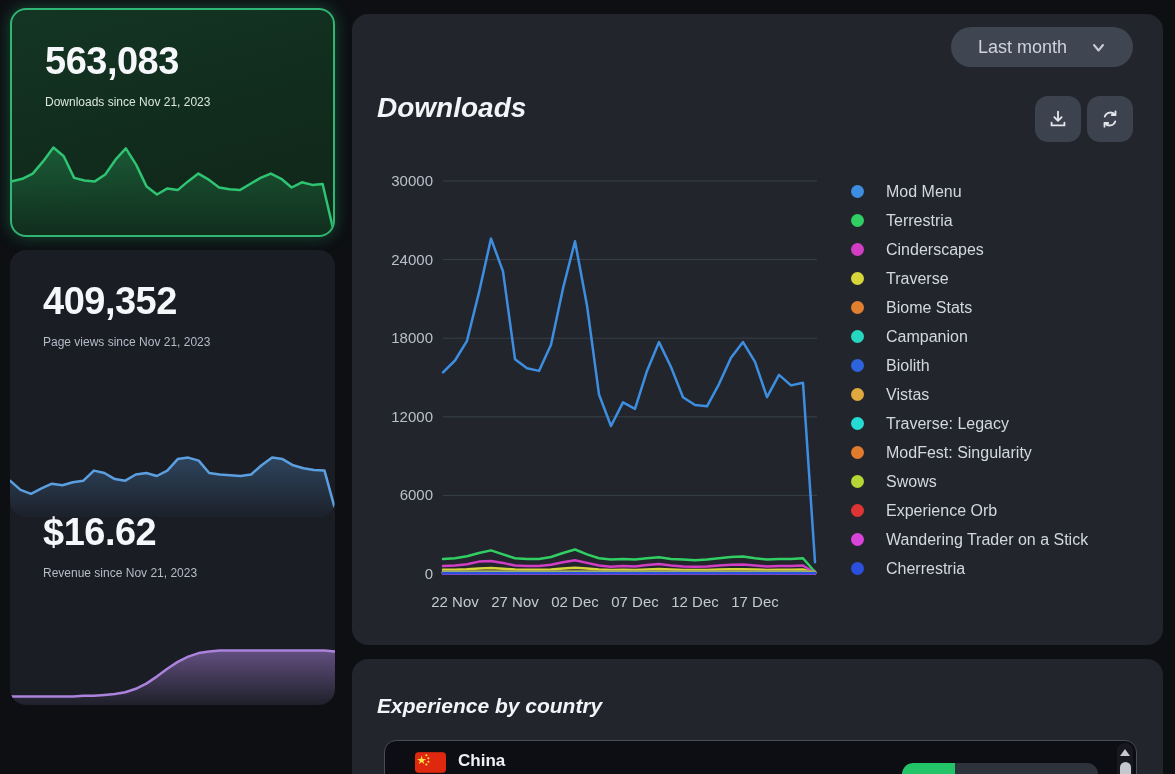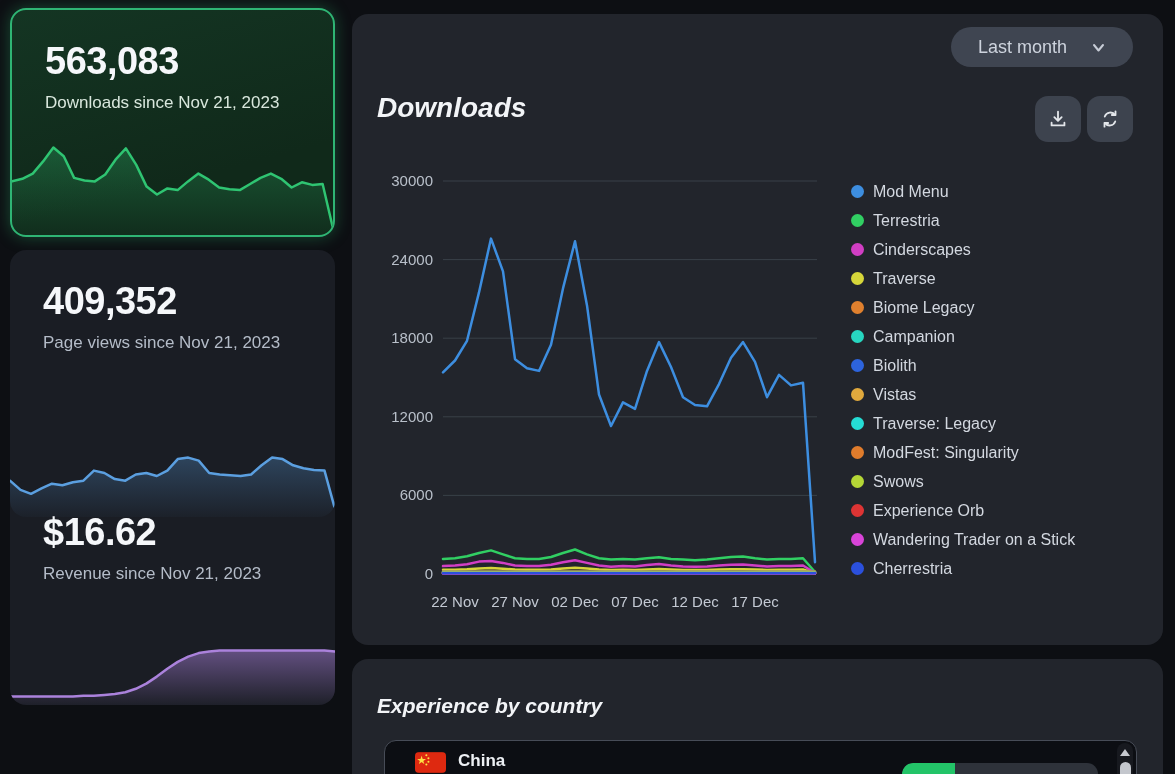--- a/index.html
+++ b/index.html
@@ -10,21 +10,21 @@
   
   .stat-card { position:absolute; left:10px; width:325px; border-radius:16px;
     background:#1a1d24; overflow:hidden;padding-left:32px; }
   .stat-card.green { top:8px; height:229px;
     background:linear-gradient(165deg,#143523 0%,#10291a 70%);
     border:2px solid #2fb574; box-shadow:0 0 16px rgba(47,194,114,.35); }
   .stat-card.blue   { top:250px; height:267px; }
   .stat-card.purple { top:481px; height:224px; }
   .stat-text { position:absolute; left:33px; top:30px; z-index:2; }
   .stat-value { font-size:38px; font-weight:700; color:#f5f7fa; letter-spacing:-.5px; }
-  .stat-label { font-size:17px; line-height:25px; color:#b4bcc8; margin-top:7px; max-width:245px; }
+  .stat-label { font-size:12px; line-height:25px; color:#b4bcc8; margin-top:7px; max-width:245px; }
   .stat-card.green .stat-label { color:#d9e7dd; }
   .spark-wrap { position:absolute; left:0; right:0; bottom:0; z-index:1; }
   .stat-card.green  .spark-wrap { height:95px; }
   .stat-card.blue   .spark-wrap { height:85px; }
   .stat-card.purple .spark-wrap { height:95px; }
   .spark-wrap svg { display:block; width:100%; height:100%; }
 
   
   .panel { position:absolute; left:352px; width:811px; background:#22252c; border-radius:16px; }
   #downloads-panel { top:14px; height:631px; }
@@ -35,21 +35,21 @@
     padding:0 18px; cursor:pointer; }
   .icon-actions { position:absolute; top:82px; right:30px; display:flex; gap:6px; }
   .icon-btn { width:46px; height:46px; border:none; border-radius:13px; background:#3d434e;
     display:flex; align-items:center; justify-content:center; cursor:pointer; }
   .icon-btn svg, .range-pill svg { display:block; }
 
   #downloads-chart-svg { position:absolute; left:28px; top:146px; }
   #downloads-chart-svg text { font-family:"Liberation Sans", sans-serif; }
 
   .legend { position:absolute; left:499px; top:163px; }
-  .legend-item { display:flex; align-items:center; height:29px; gap:9px; cursor:pointer; }
+  .legend-item { display:flex; align-items:center; height:29px; gap:22px; cursor:pointer; }
   .legend-dot { width:13px; height:13px; border-radius:50%; flex:0 0 auto; }
   .legend-label { font-size:16px; color:#d3d8e0; white-space:nowrap; }
 
   
   #country-panel { top:659px; height:210px; }
   #country-panel .panel-title { top:35px; font-size:21px; }
   .country-list { position:absolute; left:32px; top:81px; width:753px; height:120px;
     background:#0c0e13; border:1px solid #474c57; border-radius:12px; }
   .country-row { position:absolute; left:0; top:0; width:100%; height:46px; }
   .flag { position:absolute; left:30px; top:11px; width:31px; height:21px; border-radius:4px;
@@ -200,21 +200,21 @@
         <div class="legend-item">
           <span class="legend-dot" style="background: rgb(209, 62, 196);"></span>
           <span class="legend-label">Cinderscapes</span>
         </div>
         <div class="legend-item">
           <span class="legend-dot" style="background: rgb(214, 214, 58);"></span>
           <span class="legend-label">Traverse</span>
         </div>
         <div class="legend-item">
           <span class="legend-dot" style="background: rgb(224, 128, 46);"></span>
-          <span class="legend-label">Biome Legacy</span>
+          <span class="legend-label">Biome Stats</span>
         </div>
         <div class="legend-item">
           <span class="legend-dot" style="background: rgb(39, 214, 192);"></span>
           <span class="legend-label">Campanion</span>
         </div>
         <div class="legend-item">
           <span class="legend-dot" style="background: rgb(45, 100, 221);"></span>
           <span class="legend-label">Biolith</span>
         </div>
         <div class="legend-item">

